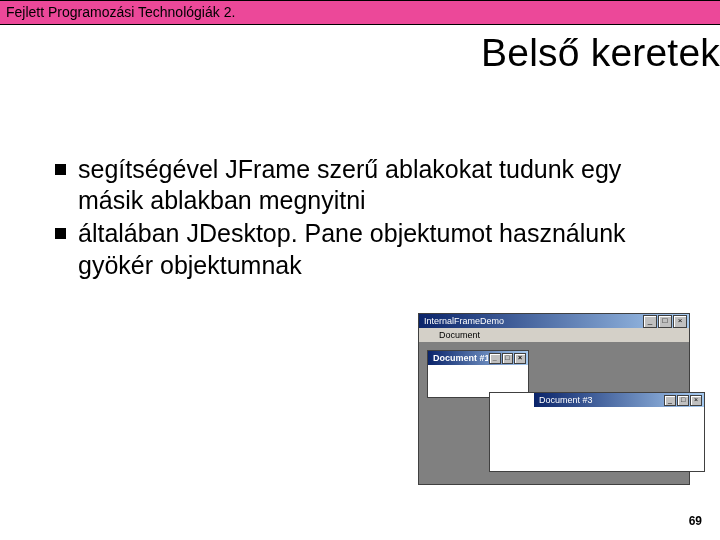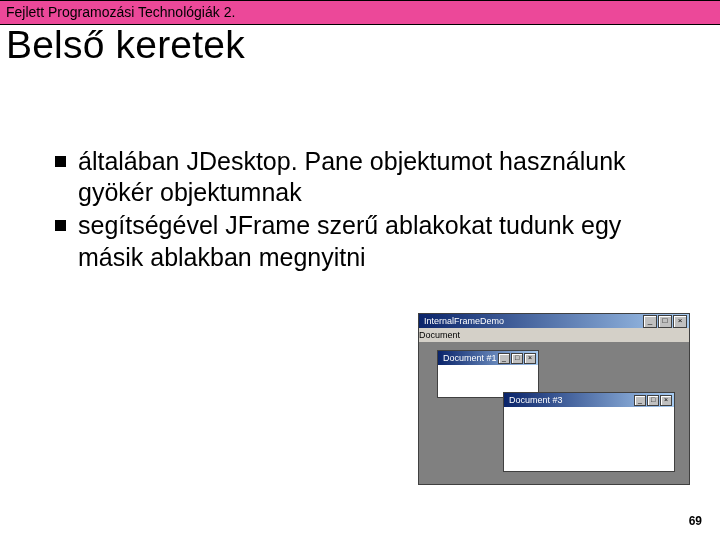--- a/index.html
+++ b/index.html
@@ -22,23 +22,24 @@
     background: #ec4899;
     border-top: 1px solid #000;
     border-bottom: 1px solid #000;
     padding: 2px 6px 3px 6px;
     font-size: 14px;
     line-height: 18px;
   }
   .title {
     font-size: 39px;
     line-height: 1.05;
-    margin: 0 0 0 6px;
+    margin: 8px 0 0 6px;
     font-weight: normal;
     letter-spacing: 0.2px;
+    text-align: right;
   }
   .bullets {
     margin: 80px 30px 0 55px;
   }
   .bullet {
     display: flex;
     align-items: flex-start;
     font-size: 25px;
     line-height: 1.25;
     margin-bottom: 2px;
@@ -105,21 +106,21 @@
     justify-content: center;
     font-size: 8px;
     line-height: 8px;
     font-family: Arial, sans-serif;
     color: #000;
   }
   .menu {
     background: #d4d0c8;
     height: 14px;
     line-height: 14px;
-    padding-left: 0;
+    padding-left: 20px;
     font-size: 9px;
   }
   .desk {
     position: relative;
     background: #808080;
     height: calc(100% - 28px);
   }
   .iframe {
     position: absolute;
     background: #fff;
@@ -139,48 +140,48 @@
 
   <div class="header-bar">
     <span>Fejlett Programozási Technológiák 2.</span>
   </div>
 
   <h1 class="title">Belső keretek</h1>
 
   <div class="bullets">
     <div class="bullet">
       <span class="sq"></span>
-      <span class="txt">általában JDesktop. Pane objektumot használunk gyökér objektumnak</span>
+      <span class="txt">segítségével JFrame szerű ablakokat tudunk egy másik ablakban megnyitni</span>
     </div>
     <div class="bullet">
       <span class="sq"></span>
-      <span class="txt">segítségével JFrame szerű ablakokat tudunk egy másik ablakban megnyitni</span>
+      <span class="txt">általában JDesktop. Pane objektumot használunk gyökér objektumnak</span>
     </div>
   </div>
 
   <div class="shot">
     <div class="win-titlebar">
       <span class="t">InternalFrameDemo</span>
       <span class="win-btn">_</span>
       <span class="win-btn">□</span>
       <span class="win-btn">×</span>
     </div>
     <div class="menu">
       <span>Document</span>
     </div>
     <div class="desk">
-      <div class="iframe" style="left:18px; top:8px; width:100px; height:46px;">
+      <div class="iframe" style="left:8px; top:8px; width:100px; height:46px;font-weight:bold;">
         <div class="win-titlebar">
           <span class="t">Document #1</span>
           <span class="win-btn">_</span>
           <span class="win-btn">□</span>
           <span class="win-btn">×</span>
         </div>
       </div>
-      <div class="iframe" style="left:84px; top:50px; width:170px; height:78px;">
+      <div class="iframe" style="left:70px; top:50px; width:170px; height:78px;padding-left:44px;">
         <div class="win-titlebar">
           <span class="t">Document #3</span>
           <span class="win-btn">_</span>
           <span class="win-btn">□</span>
           <span class="win-btn">×</span>
         </div>
       </div>
     </div>
   </div>
 

